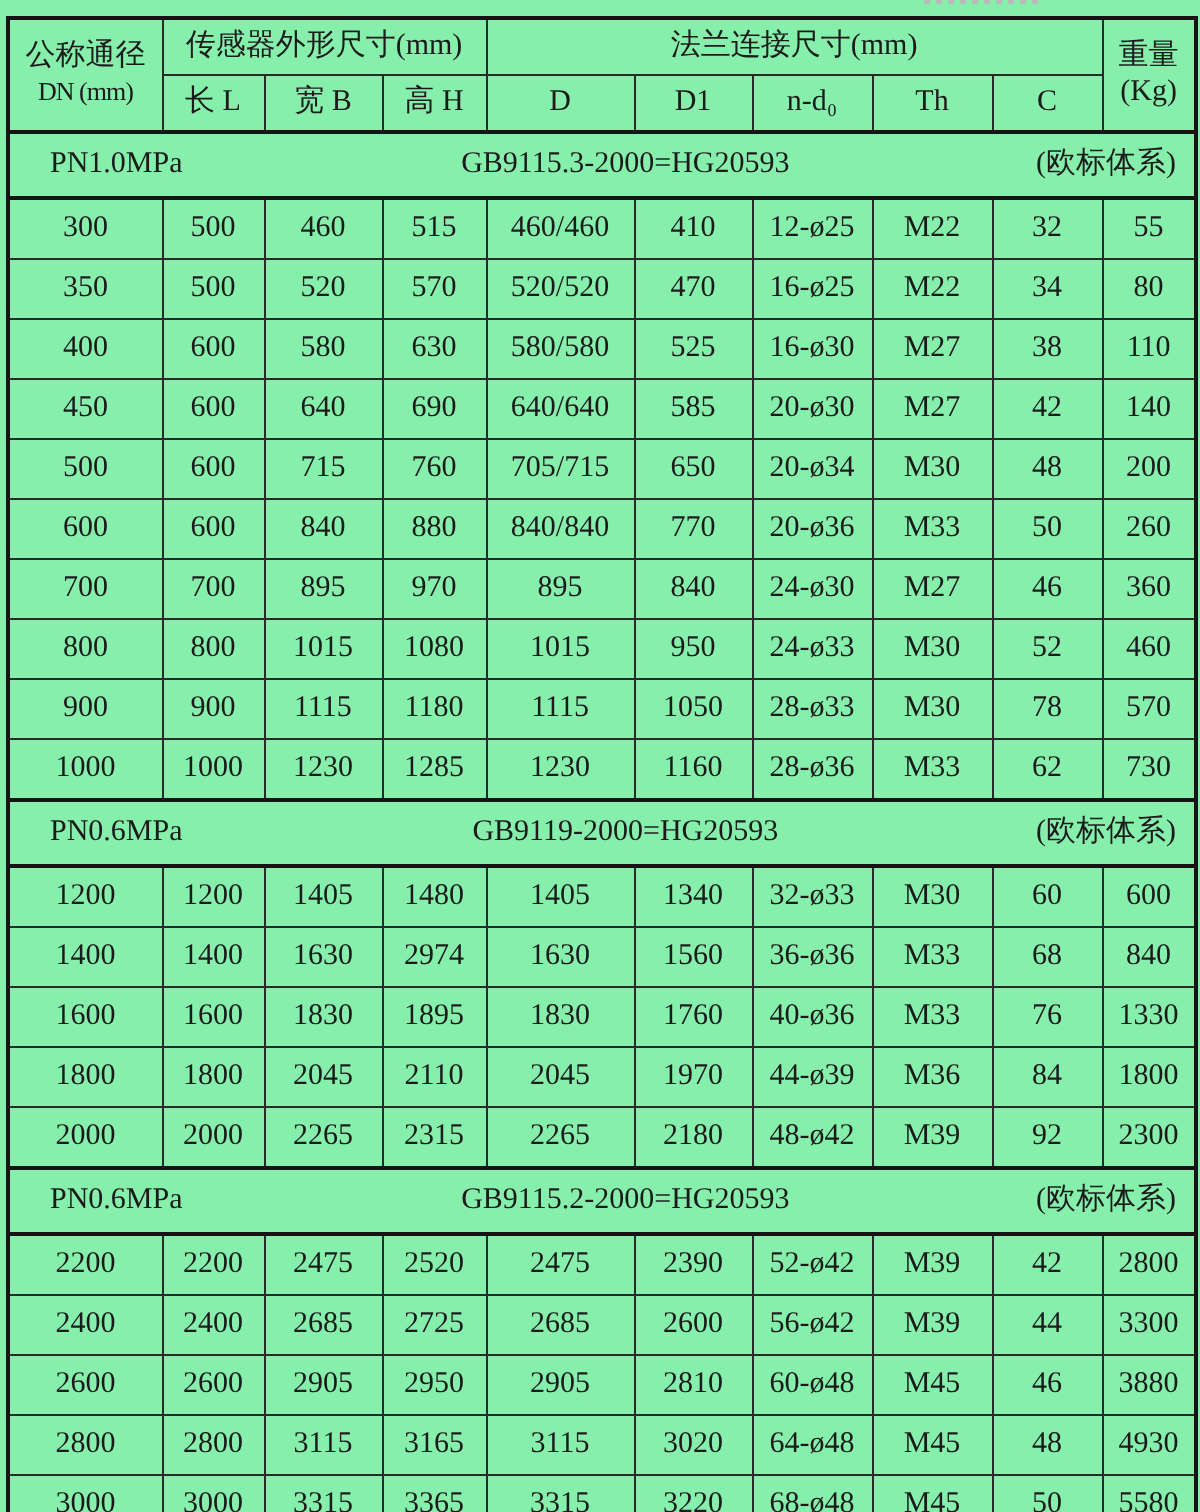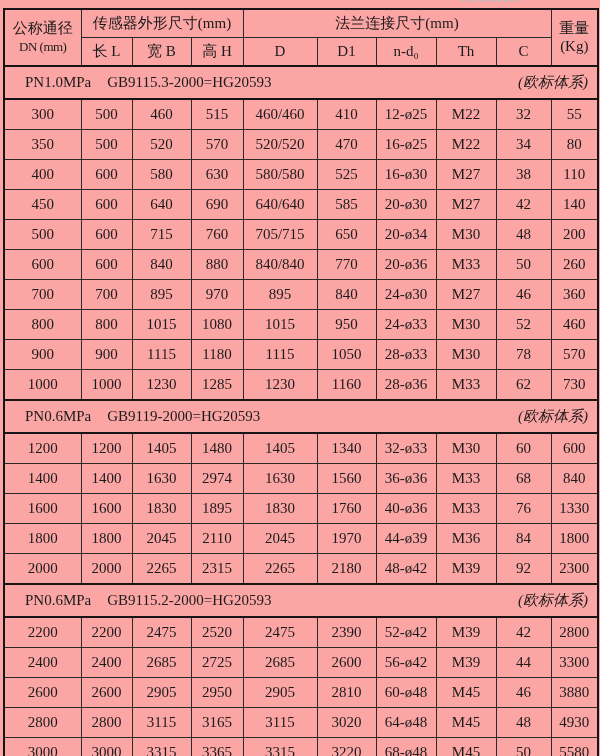--- a/index.html
+++ b/index.html
@@ -1,17 +1,17 @@
 <!DOCTYPE html>
 <html><head>
 <meta charset="utf-8">
 <style>
   html,body{margin:0;padding:0;background:#fff;}
   .sheet{
-    position:relative;width:600px;height:756px;background:#fca5a5;overflow:hidden;
+    position:relative;width:600px;height:756px;background:#86efac;overflow:hidden;
     font-family:"Liberation Serif","DejaVu Serif",serif;color:#1b1b1b;
   }
   .artifact{
     position:absolute;left:462px;top:0;width:58px;height:2px;
     background:repeating-linear-gradient(90deg,#bbb 0 3px,transparent 3px 6px);
   }
   table.spec{
     position:absolute;left:3px;top:8px;width:594px;height:746px;
     border-collapse:collapse;table-layout:fixed;
     border:2px solid #151515;
@@ -24,22 +24,22 @@
   }
   .spec thead th{height:27px;}
   .hdr-2line{line-height:1.25;}
   .hdr-sub{font-size:13px;letter-spacing:-0.5px;margin-top:36px;}
   .section-row td{
     border-top:2px solid #151515;border-bottom:2px solid #151515;
     height:31px;text-align:left;
   }
   .sec-wrap{display:flex;align-items:center;padding:0 9px 0 20px;}
   .sec-pressure{flex:0 0 auto;}
-  .sec-standard{flex:1 1 auto;text-align:left;padding-left:16px;}
-  .sec-note{flex:0 0 auto;text-align:left;font-style:italic;}
+  .sec-standard{flex:1 1 auto;text-align:center;padding-left:16px;}
+  .sec-note{flex:0 0 auto;text-align:left;}
   .data-row td{height:29px;font-size:15px;}
 </style>
 </head>
 <body>
 
 <div class="sheet">
   <div class="artifact"></div>
 
   <table class="spec">
     <colgroup>

